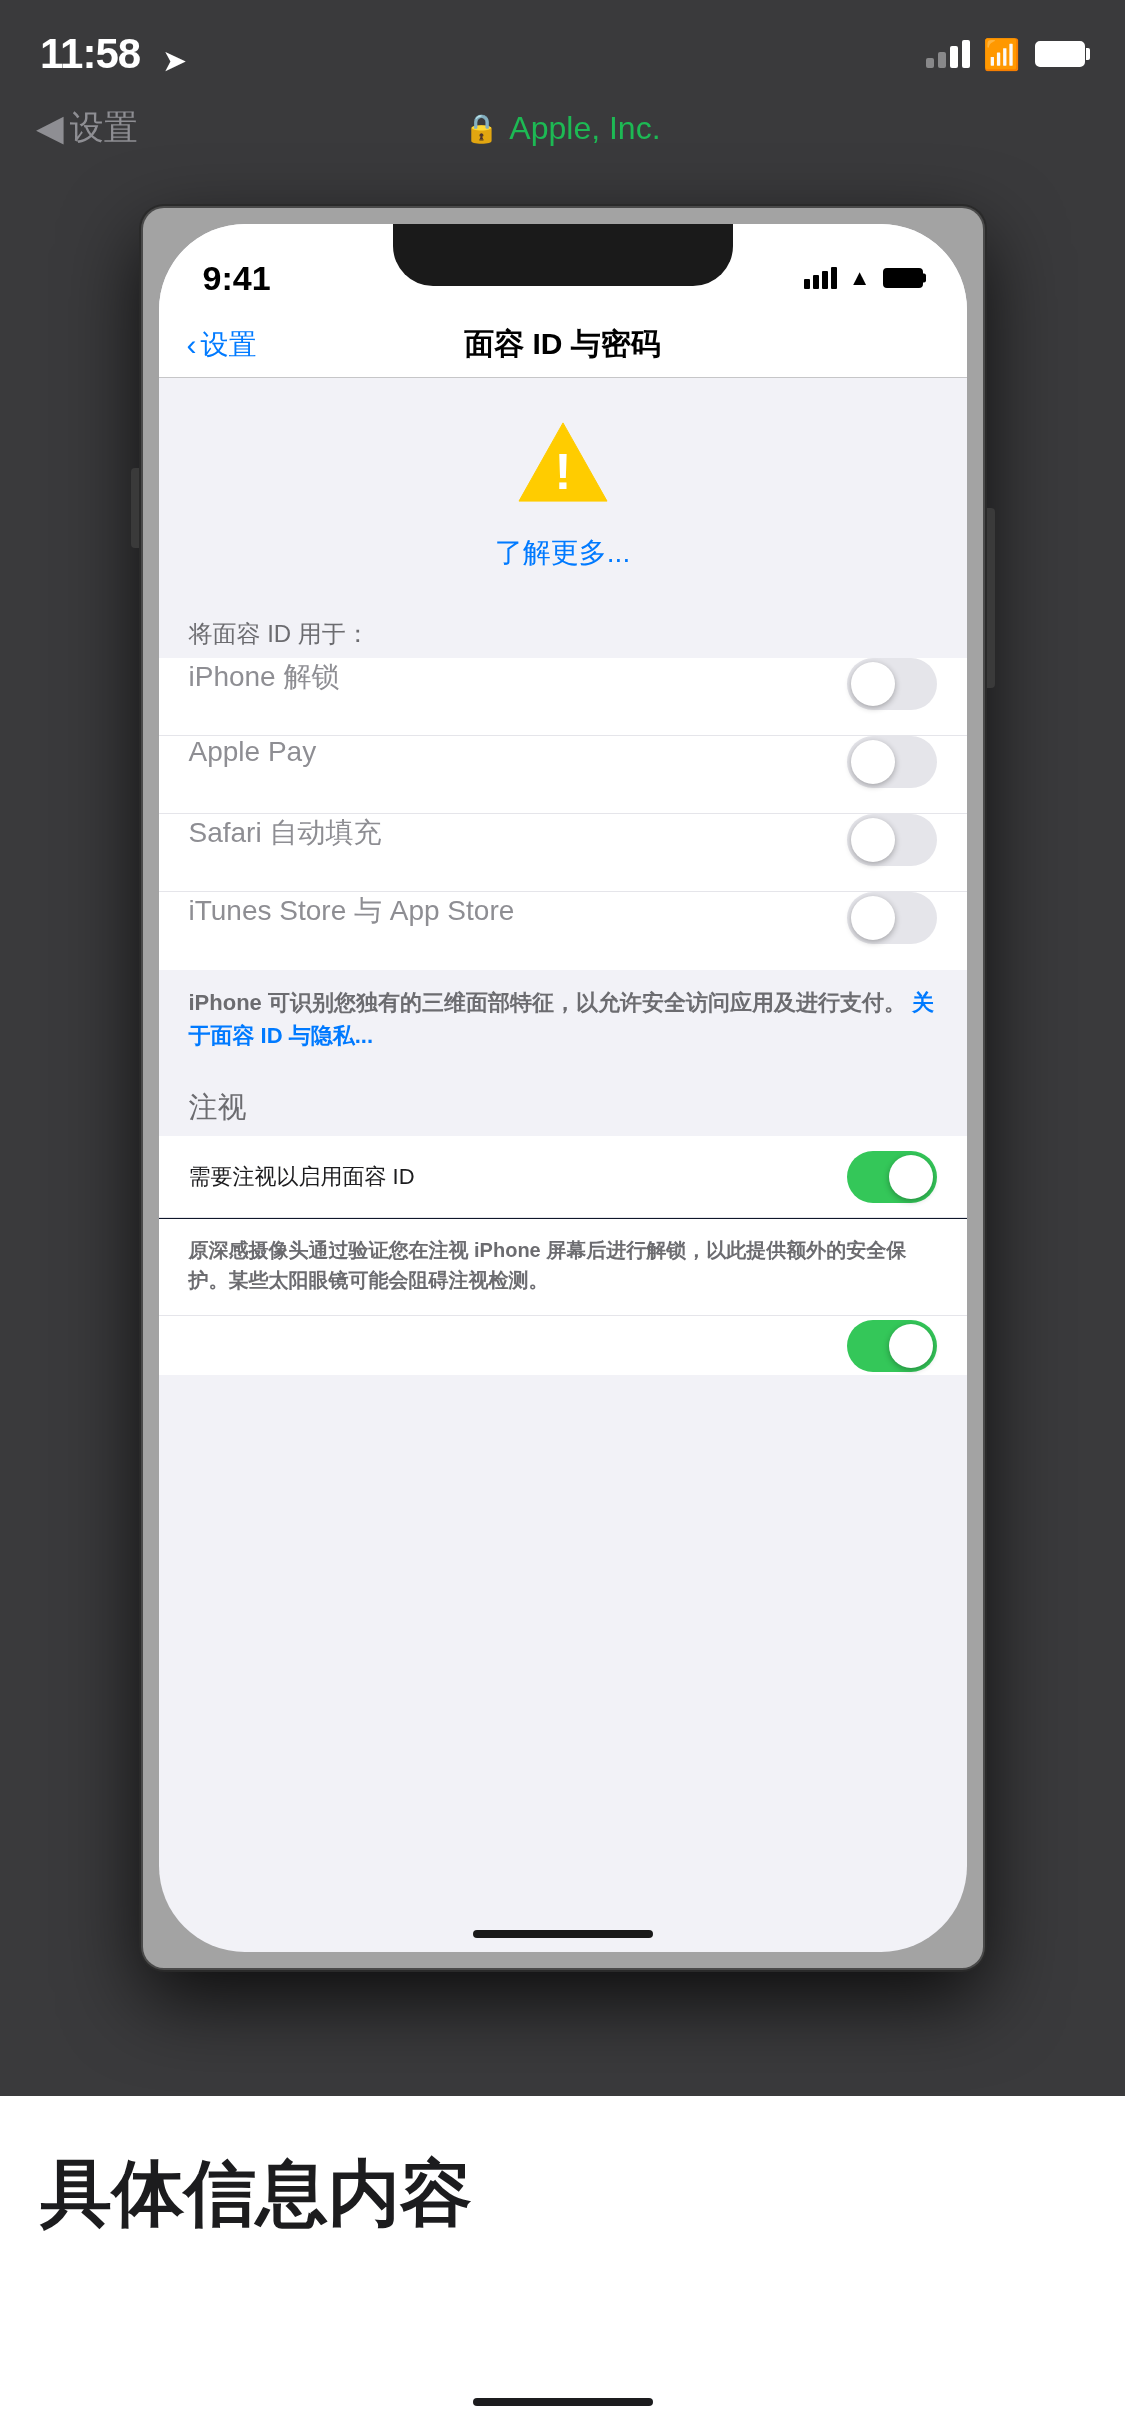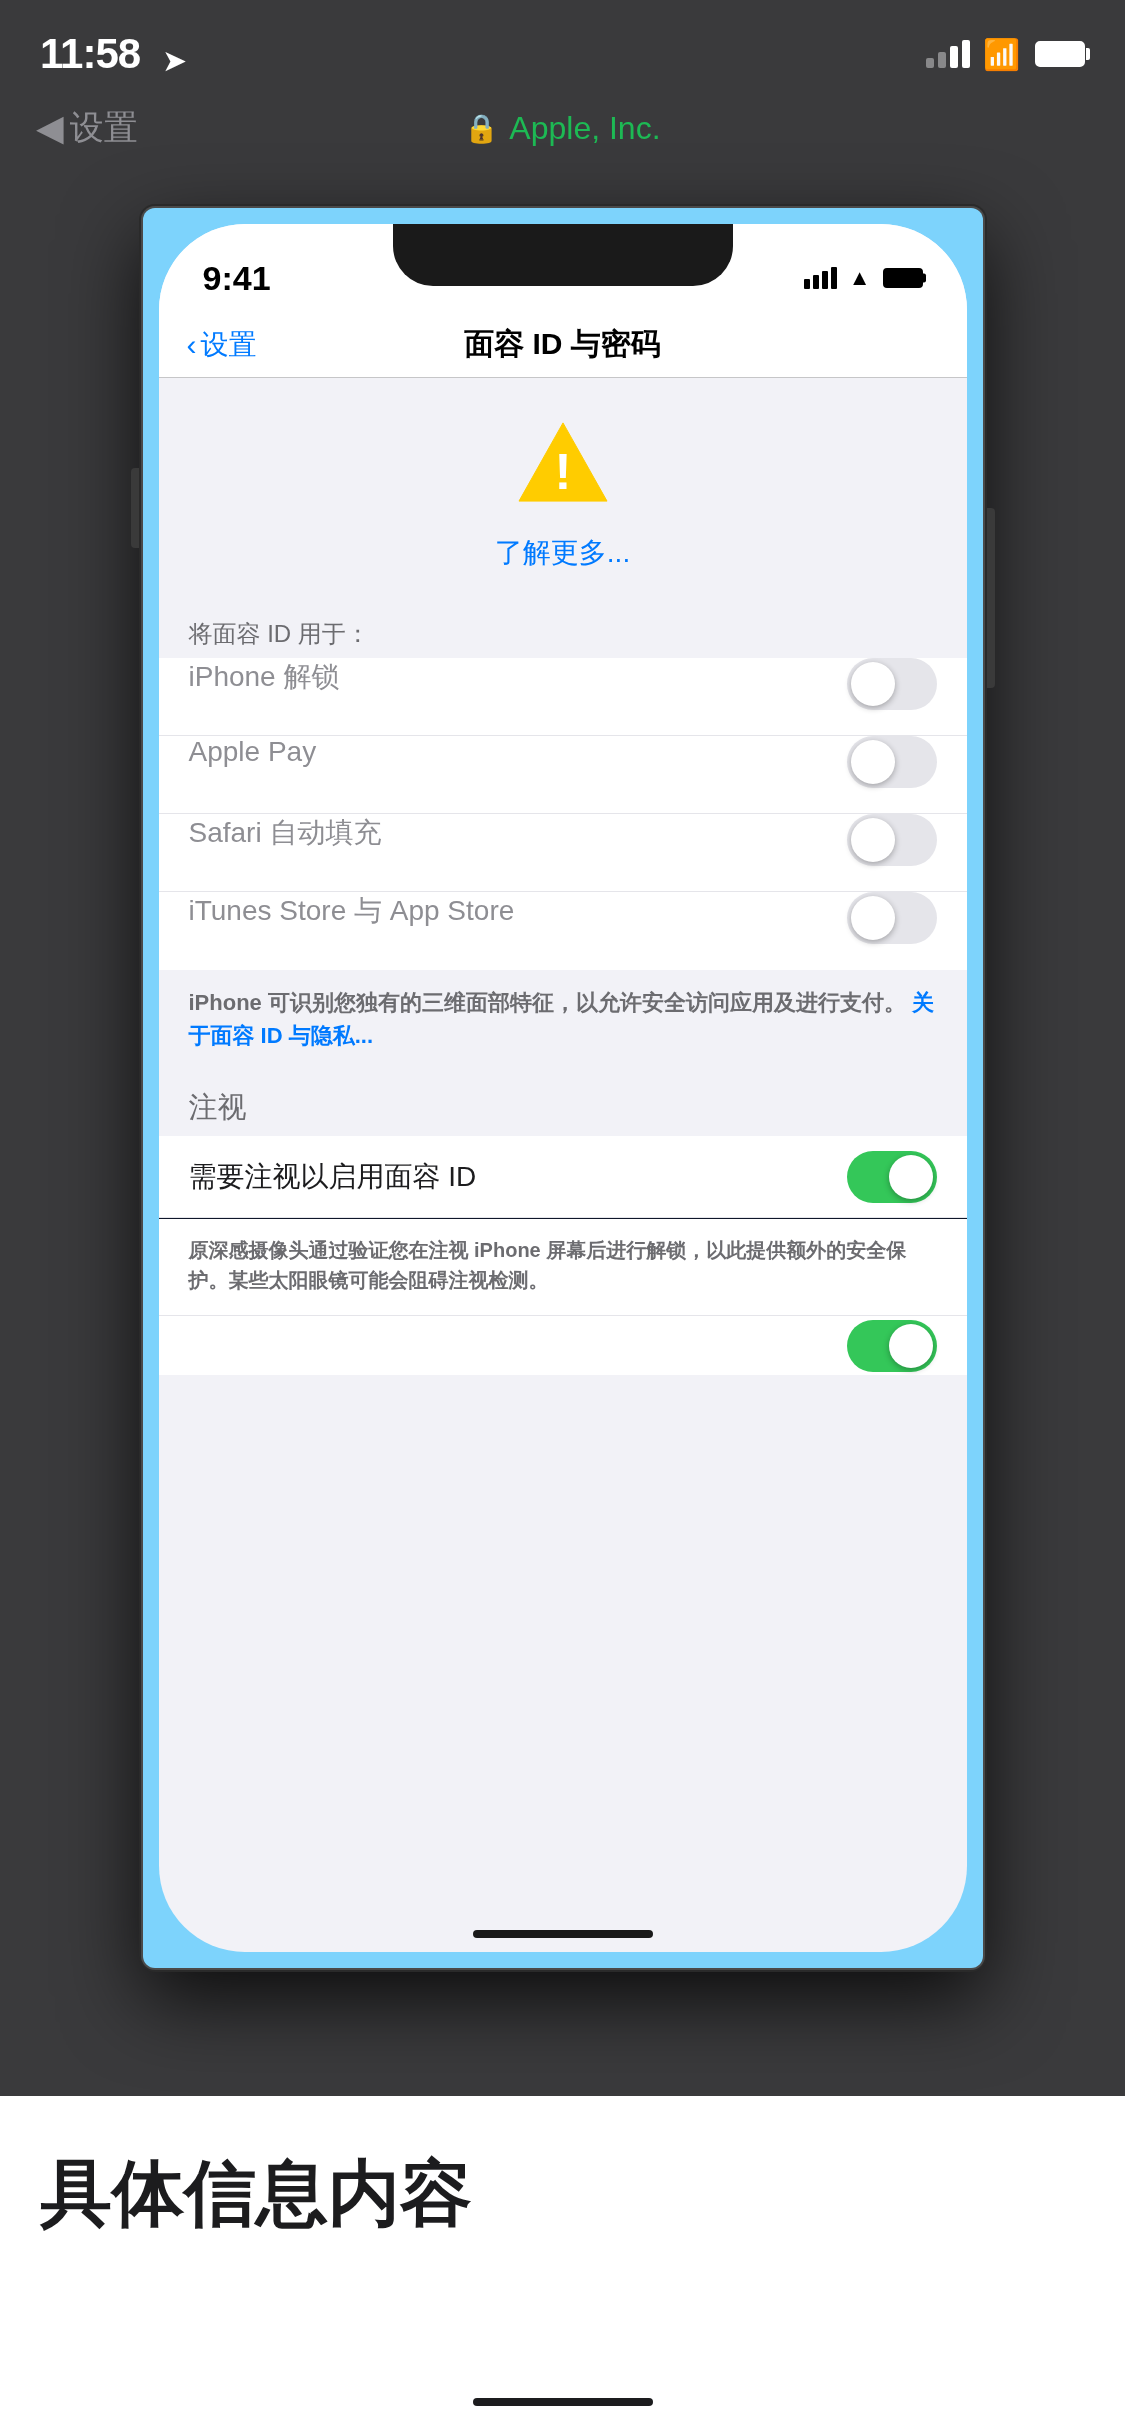--- a/index.html
+++ b/index.html
@@ -138,22 +138,22 @@
     .phone-wrapper {
       display: flex;
       justify-content: center;
       align-items: flex-start;
       padding-top: 40px;
     }
 
     .phone-frame {
       width: 840px;
       height: 1760px;
-      background: #7dd3fc;
-      border-radius: 12px;
+      background: #a3a3a3;
+      border-radius: 21px;
       position: relative;
       box-shadow:
         0 0 0 2px #4a4a4a,
         0 0 0 4px #2a2a2a,
         0 30px 80px rgba(0,0,0,0.8);
     }
 
     
     .phone-frame::before {
       content: '';
@@ -426,21 +426,21 @@
     .attention-row-inner {
       display: flex;
       align-items: center;
       justify-content: space-between;
       padding: 0 30px;
       height: 82px;
       border-bottom: 1px solid #e5e5ea;
     }
 
     .attention-label-text {
-      font-size: 28px;
+      font-size: 22px;
       color: #1c1c1e;
       font-weight: 400;
       text-align: center;
     }
 
     
     .footer-desc {
       padding: 16px 30px 20px;
       font-size: 20px;
       color: #6c6c70;

